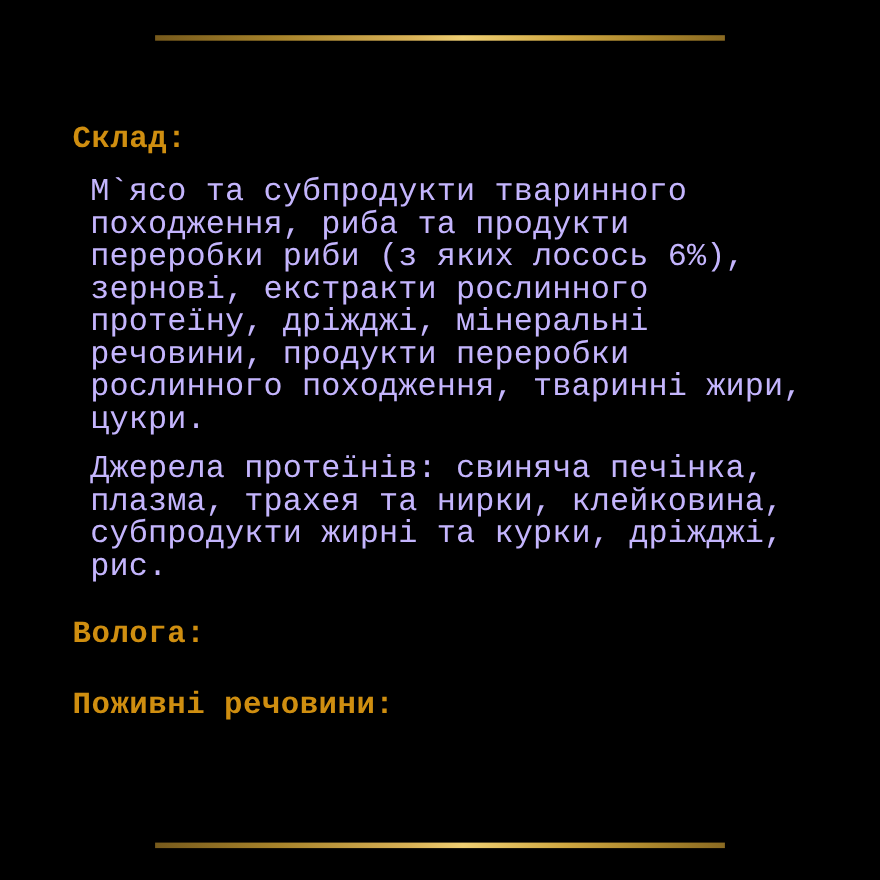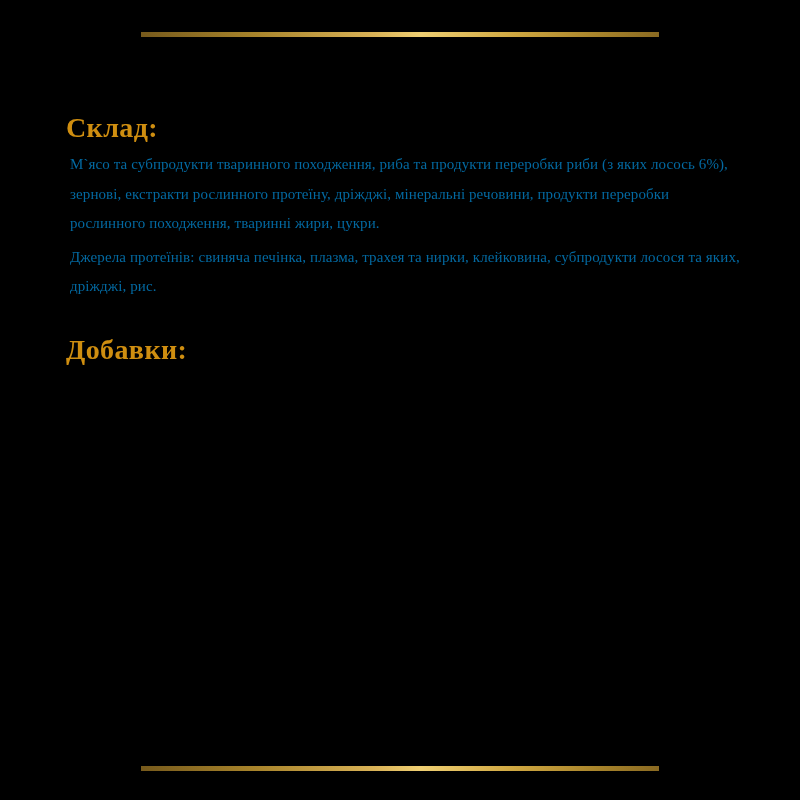--- a/index.html
+++ b/index.html
@@ -6,21 +6,21 @@
     margin: 0;
     padding: 0;
     background: #000000;
   }
   .canvas {
     position: relative;
     width: 800px;
     height: 800px;
     background: #000000;
     overflow: hidden;
-    font-family: Liberation Serif, serif;
+    font-family: Liberation Mono, monospace;
   }
   .gold-rule {
     position: absolute;
     left: 141px;
     width: 518px;
     height: 5px;
     background: linear-gradient(90deg,
       #775a1c 0%,
       #a8842b 22%,
       #d9b257 45%,
@@ -41,47 +41,48 @@
   .section:last-child { margin-bottom: 0; }
   .section-heading {
     margin: 0 0 6px 0;
     font-size: 28px;
     line-height: 33px;
     font-weight: 800;
     letter-spacing: 0.4px;
     color: #cf8e10;
   }
   .body-text {
-    margin: 4px;
-    font-size: 15px;
+    margin: 16px;
+    font-size: 29px;
     line-height: 29.5px;
     font-weight: 400;
     letter-spacing: 0.1px;
-    color: #0369a1;
+    color: #c4b5fd;
   }
 </style>
 </head>
 <body>
 
 <div class="canvas">
 
   <div class="gold-rule rule-top"></div>
 
   <div class="content">
 
     <div class="section">
       <h2 class="section-heading">Склад:</h2>
       <p class="body-text">М`ясо та субпродукти тваринного походження, риба та продукти переробки риби (з яких лосось 6%), зернові, екстракти рослинного протеїну, дріжджі, мінеральні речовини, продукти переробки рослинного походження, тваринні жири, цукри.</p>
-      <p class="body-text">Джерела протеїнів: свиняча печінка, плазма, трахея та нирки, клейковина, субпродукти лосося та яких, дріжджі, рис.</p>
+      <p class="body-text">Джерела протеїнів: свиняча печінка, плазма, трахея та нирки, клейковина, субпродукти жирні та курки, дріжджі, рис.</p>
     </div>
 
     <div class="section">
-      <h2 class="section-heading">Добавки:</h2>
+      <h2 class="section-heading">Волога:</h2>
     </div>
 
     <div class="section">
+      <h2 class="section-heading">Поживні речовини:</h2>
     </div>
 
   </div>
 
   <div class="gold-rule rule-bottom"></div>
 
 </div>
 
 </body></html>

